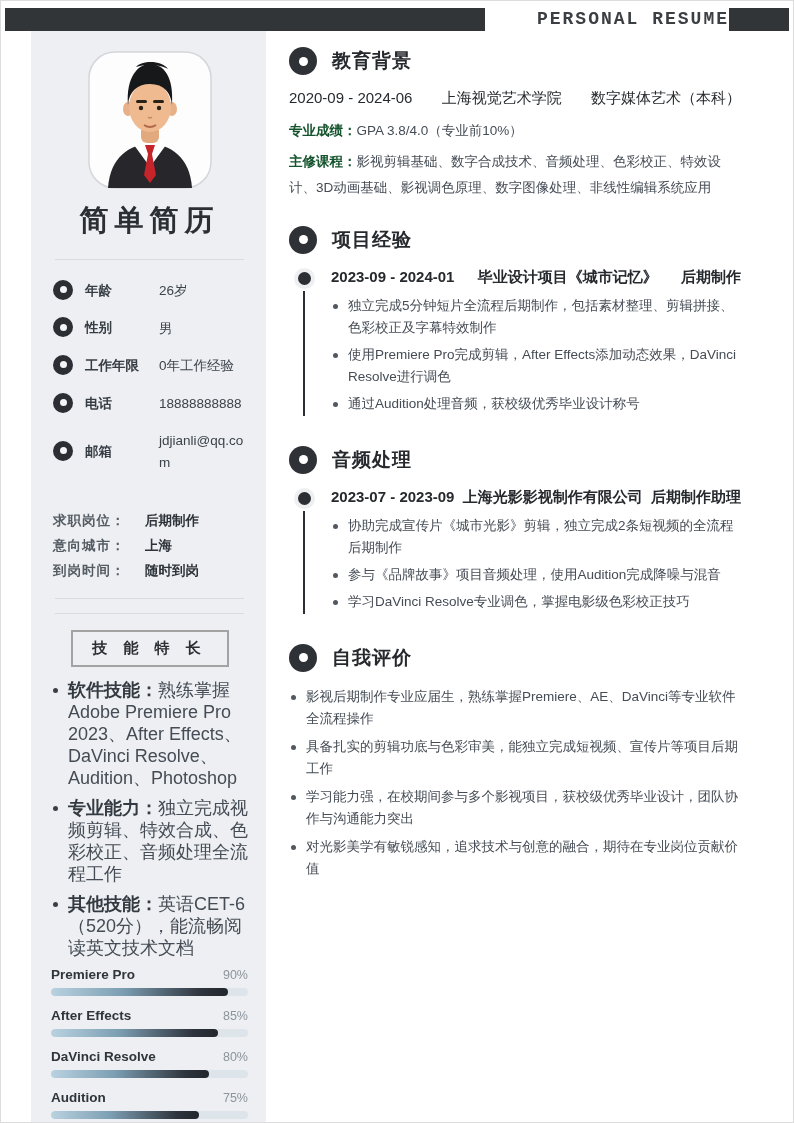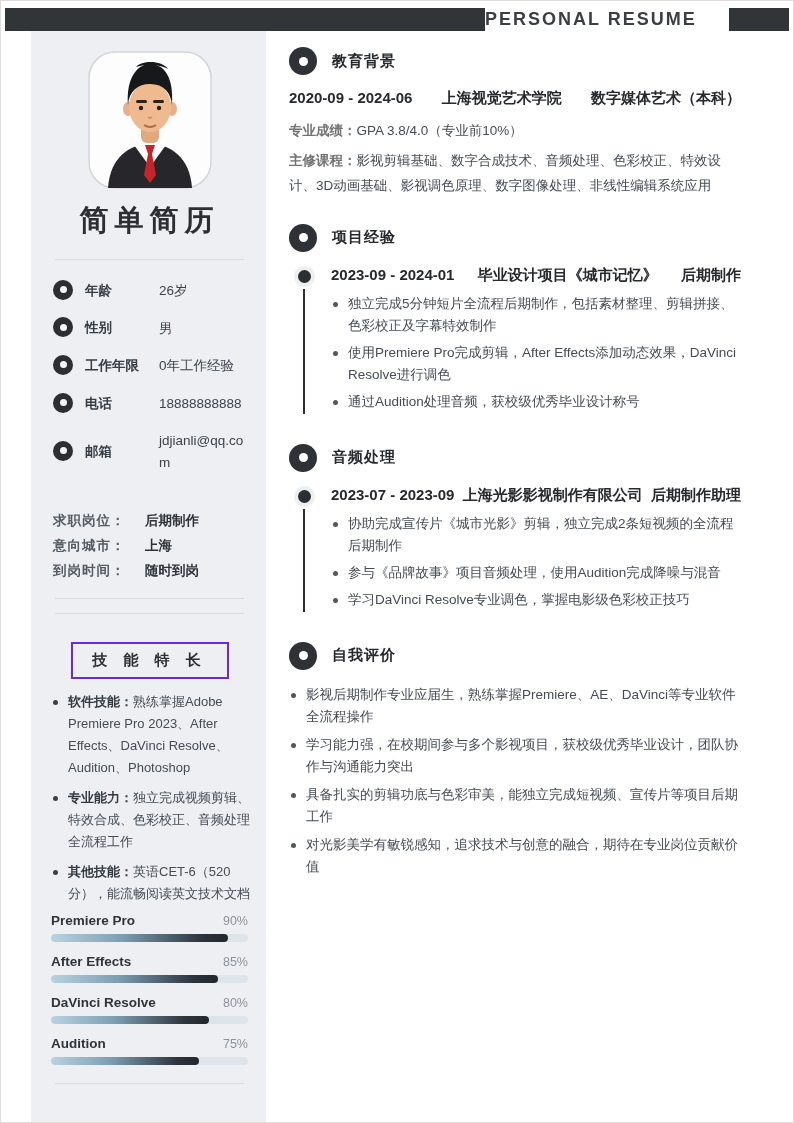--- a/index.html
+++ b/index.html
@@ -4,21 +4,21 @@
 <style>
   * { margin:0; padding:0; box-sizing:border-box; }
   html,body { width:794px; height:1123px; }
   body { font-family:"Liberation Sans","DejaVu Sans",sans-serif; background:#f4f4f4; }
   .page { position:relative; width:794px; height:1123px; background:#ffffff;
           border:1px solid #dcdcdc; overflow:hidden; }
 
   
   .topbar { position:absolute; top:7px; left:4px; right:4px; height:23px; background:#323538; }
   .title-box { position:absolute; top:0; left:484px; width:244px; height:36px; background:#ffffff;
-               display:flex; align-items:center; justify-content:flex-start; }
+               display:flex; align-items:center; justify-content:flex-end;font-family:Liberation Mono, monospace; }
   .title-box span { font-size:18px; font-weight:bold; letter-spacing:2px; color:#3b3e42; }
 
   
   .sidebar { position:absolute; left:30px; top:30px; width:235px; height:1093px;
              background:#edeff2; padding:18px 16px 0 18px; overflow:hidden; }
   .avatar-wrap { width:124px; height:138px; margin:2px auto 0; }
   .avatar-wrap svg { width:100%; height:100%; display:block; }
   .side-name { margin-top:12px; text-align:center; font-size:29px; font-weight:bold;
                letter-spacing:6px; color:#2b2f34; }
   .divider { border:none; border-top:1px solid #d8dce0; margin:18px 6px 0 6px; }
@@ -31,52 +31,52 @@
   .info-label { flex:none; width:74px; font-size:13.5px; font-weight:bold; color:#373d44; padding-top:2px; }
   .info-value { flex:1; font-size:13.5px; color:#3c434b; padding-top:2px; line-height:1.6;
                 word-break:break-all; }
 
   .job-list { margin-top:38px; }
   .job-row { display:flex; margin-bottom:7px; padding-left:4px; }
   .job-label { flex:none; width:92px; font-size:13.5px; font-weight:bold; color:#545b63; letter-spacing:1px; }
   .job-value { font-size:13.5px; font-weight:bold; color:#2e333a; }
 
   .double-hr { margin-top:14px; }
-  .boxed-title { width:158px; margin:28px auto 0; border:2px solid #6d28d9; background:transparent;
+  .boxed-title { width:158px; margin:16px auto 0; border:2px solid #a3a3a3; background:transparent;
                  text-align:center; padding:7px 0; font-size:15px; font-weight:bold;
                  letter-spacing:6px; color:#2b2f34; }
 
   .side-skills { margin-top:12px; padding-left:2px; }
   .side-skill-li { display:flex; margin-bottom:8px; }
   .side-skill-li .b-dot { flex:none; width:5px; height:5px; border-radius:50%; background:#3a4046;
                           margin:9px 10px 0 2px; }
-  .side-skill-li p { font-size:13px; line-height:22px; color:#454c55; }
+  .side-skill-li p { font-size:18px; line-height:22px; color:#454c55; }
   .side-skill-li p b { color:#333a41; }
 
   .bars { padding:0 2px; }
   .bar-item { margin-bottom:12px; }
   .bar-head { display:flex; justify-content:space-between; align-items:baseline; }
   .bar-name { font-size:13.5px; font-weight:bold; color:#2f353b; }
   .bar-pct { font-size:12.5px; color:#8d949c; }
   .bar-track { margin-top:6px; height:8px; border-radius:4px; background:#dde5eb; overflow:hidden; }
   .bar-fill { height:8px; border-radius:4px;
               background:linear-gradient(90deg,#b9d2e0 0%,#7d9fb3 40%,#2e343d 85%,#23272c 100%); }
 
   
   .main { position:absolute; left:288px; top:46px; width:452px; }
   .sec-head { display:flex; align-items:center; margin-bottom:14px; }
   .donut { flex:none; width:28px; height:28px; border-radius:50%; background:#2e3136;
            display:flex; align-items:center; justify-content:center; margin-right:15px; }
   .donut i { width:9px; height:9px; border-radius:50%; background:#ffffff; }
-  .sec-title { font-size:15px; font-weight:bold; color:#26292d; letter-spacing:1px; }
+  .sec-title { font-size:19px; font-weight:bold; color:#26292d; letter-spacing:1px; }
 
   .edu-row { display:flex; justify-content:space-between; align-items:flex-start;
-             font-size:15px; font-weight:bold; color:#26292d; margin-bottom:11px; }
+             font-size:15px; font-weight:normal; color:#26292d; margin-bottom:11px; }
   .plain-row { font-size:13.5px; color:#454c55; line-height:1.8; margin-bottom:6px; }
-  .plain-row b { color:#737373; }
+  .plain-row b { color:#14532d;font-family:Liberation Mono, monospace; }
 
   .section { margin-top:26px; }
   .entry { display:flex; margin-top:2px; }
   .tl-col { flex:none; width:30px; display:flex; flex-direction:column; align-items:center; }
   .tl-dot { flex:none; width:13px; height:13px; border-radius:50%; background:#2b2e33; margin-top:4px;
             box-shadow:0 0 0 4px rgba(130,140,150,0.14); }
   .tl-line { width:2px; flex:1; background:#2b2e33; margin-top:6px; margin-bottom:4px; }
   .entry-body { flex:1; padding-left:12px; }
   .entry-head { display:flex; justify-content:space-between; align-items:flex-start;
                 font-size:15px; font-weight:bold; color:#26292d; margin-bottom:8px; }
@@ -340,25 +340,25 @@
           </span>
         <span class="sec-title">自我评价</span>
       </div>
       <div class="b-list eval-list">
         <div class="b-li">
             <span class="b-dot"></span>
             <p>影视后期制作专业应届生，熟练掌握Premiere、AE、DaVinci等专业软件全流程操作</p>
           </div>
         <div class="b-li">
             <span class="b-dot"></span>
-            <p>学习能力强，在校期间参与多个影视项目，获校级优秀毕业设计，团队协作与沟通能力突出</p>
+            <p>具备扎实的剪辑功底与色彩审美，能独立完成短视频、宣传片等项目后期工作</p>
           </div>
         <div class="b-li">
             <span class="b-dot"></span>
-            <p>具备扎实的剪辑功底与色彩审美，能独立完成短视频、宣传片等项目后期工作</p>
+            <p>学习能力强，在校期间参与多个影视项目，获校级优秀毕业设计，团队协作与沟通能力突出</p>
           </div>
         <div class="b-li">
             <span class="b-dot"></span>
             <p>对光影美学有敏锐感知，追求技术与创意的融合，期待在专业岗位贡献价值</p>
           </div>
       </div>
     </div>
 
   </div>
 </div>

